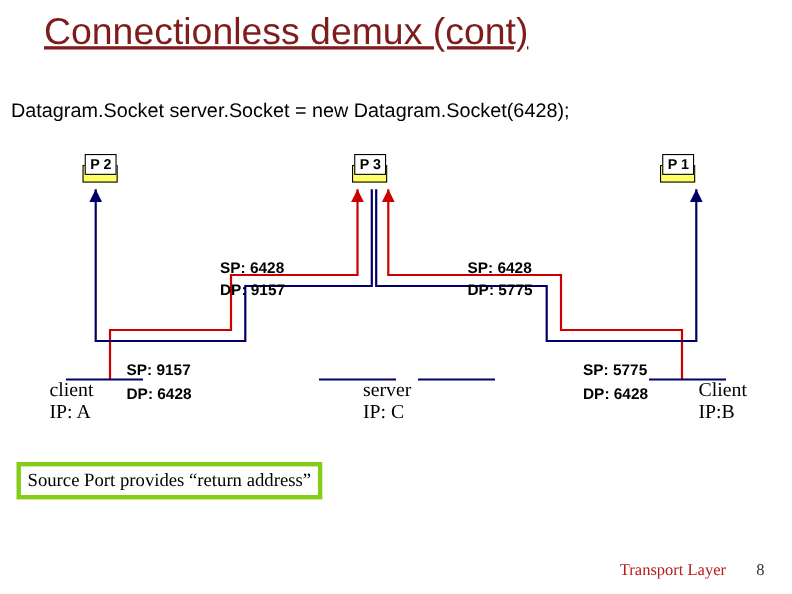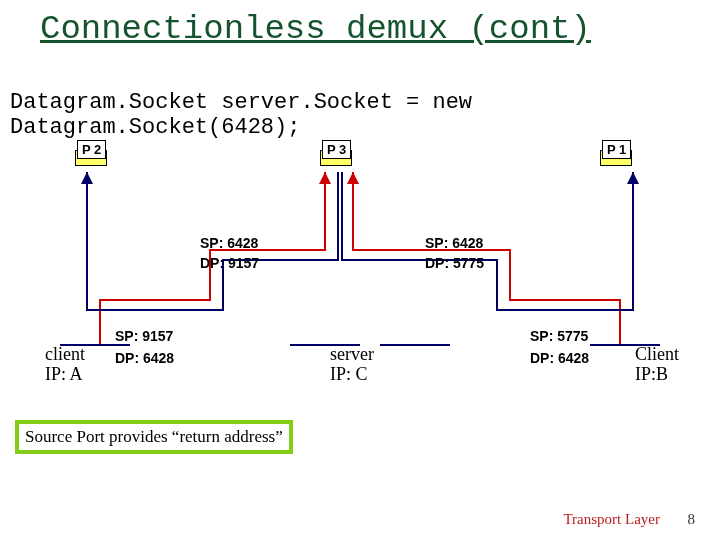--- a/index.html
+++ b/index.html
@@ -11,30 +11,29 @@
     font-family: "Comic Sans MS", cursive, sans-serif;
     color: #000;
     position: relative;
     overflow: hidden;
   }
   .title {
     position: absolute;
     top: 10px;
     left: 40px;
     font-size: 34px;
-    color: #14532d;
+    color: #7f1d1d;
     text-decoration: underline;
-    font-family: Liberation Mono, monospace;
   }
   .code {
     position: absolute;
     top: 90px;
     left: 10px;
-    font-family: Liberation Mono, monospace;
-    font-size: 22px;
+    font-family: Liberation Sans, sans-serif;
+    font-size: 18px;
     color: #000;
   }
   svg.diag {
     position: absolute;
     top: 140px;
     left: 0;
     width: 720px;
     height: 310px;
   }
   .plabel {

